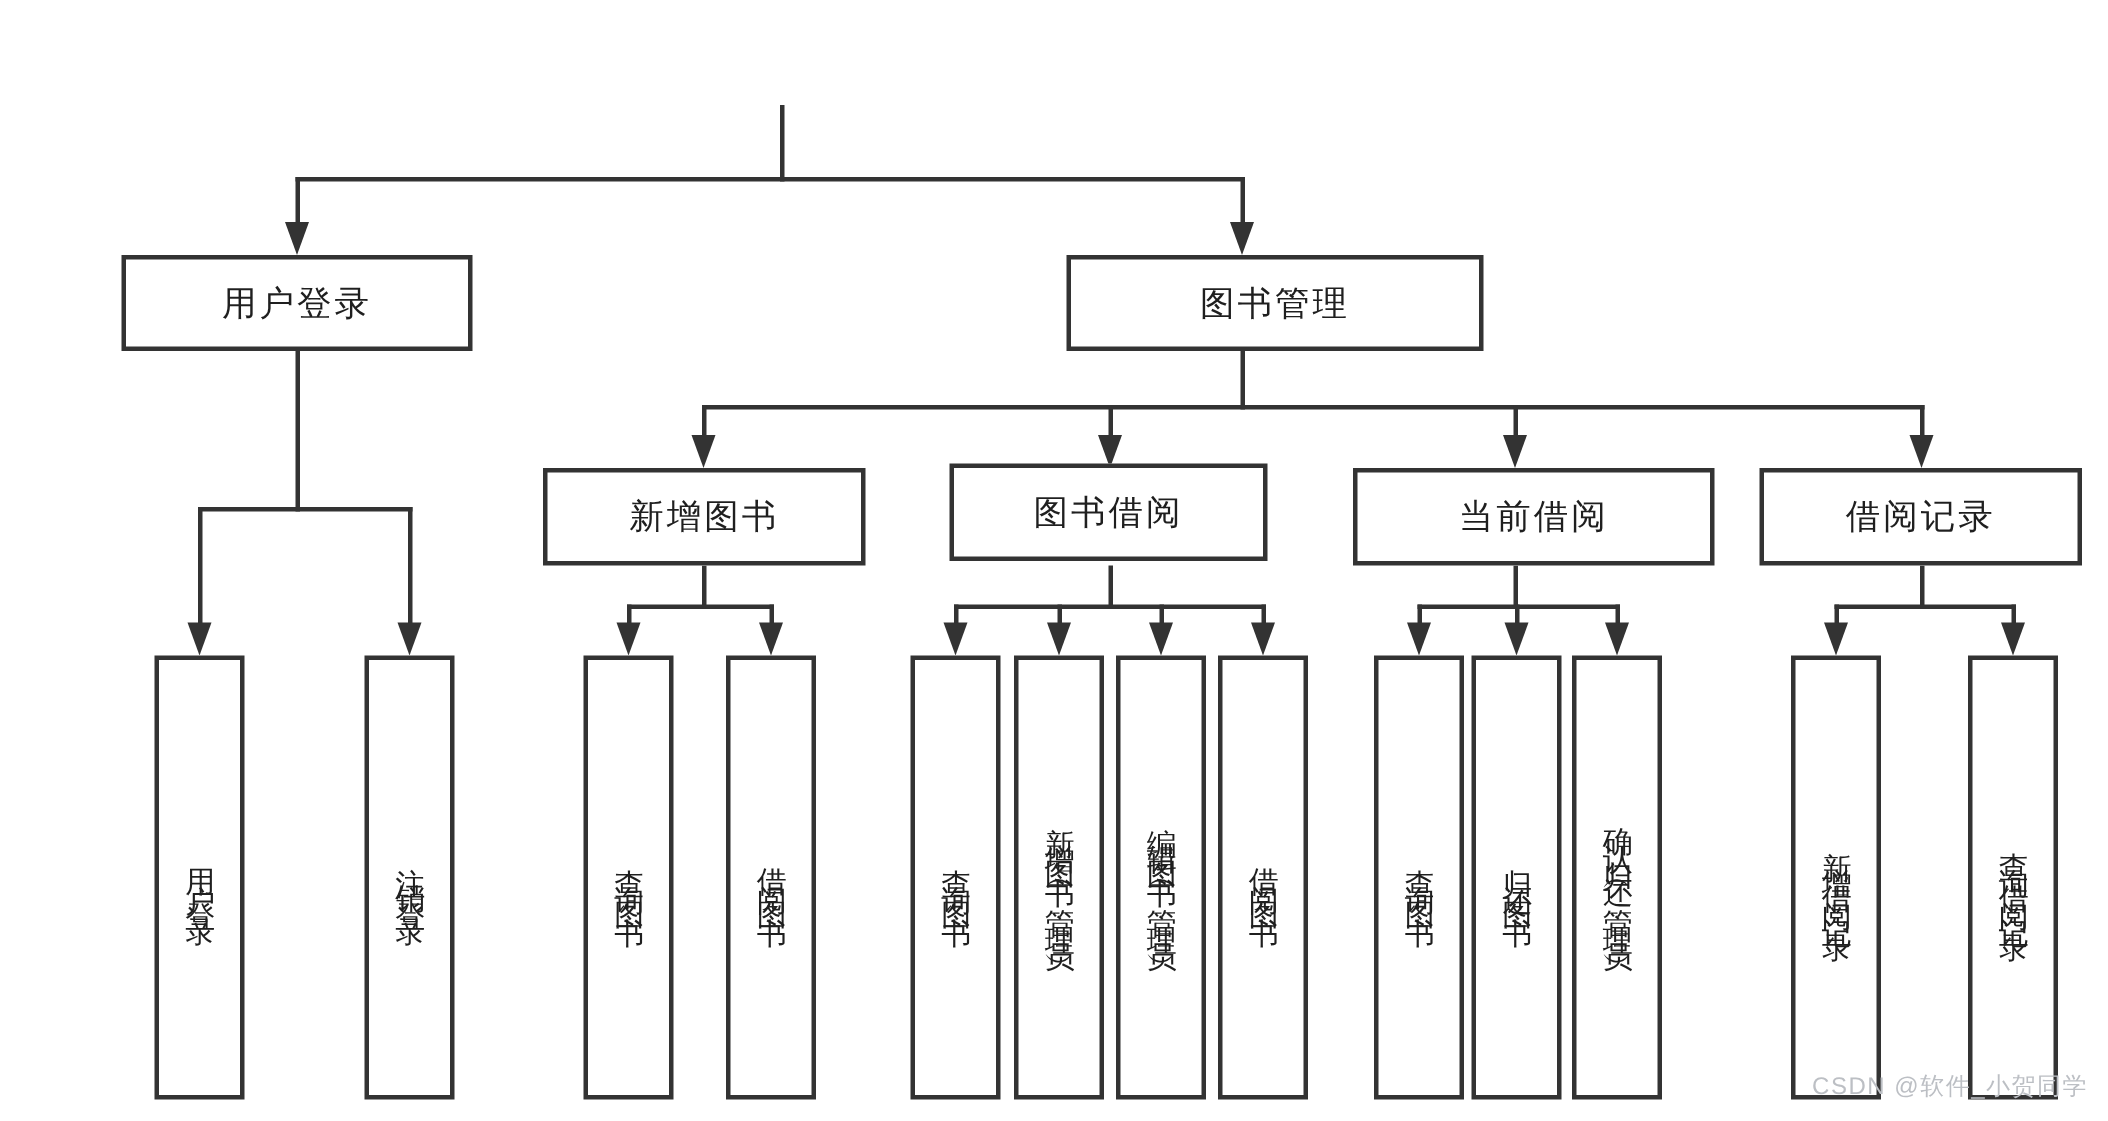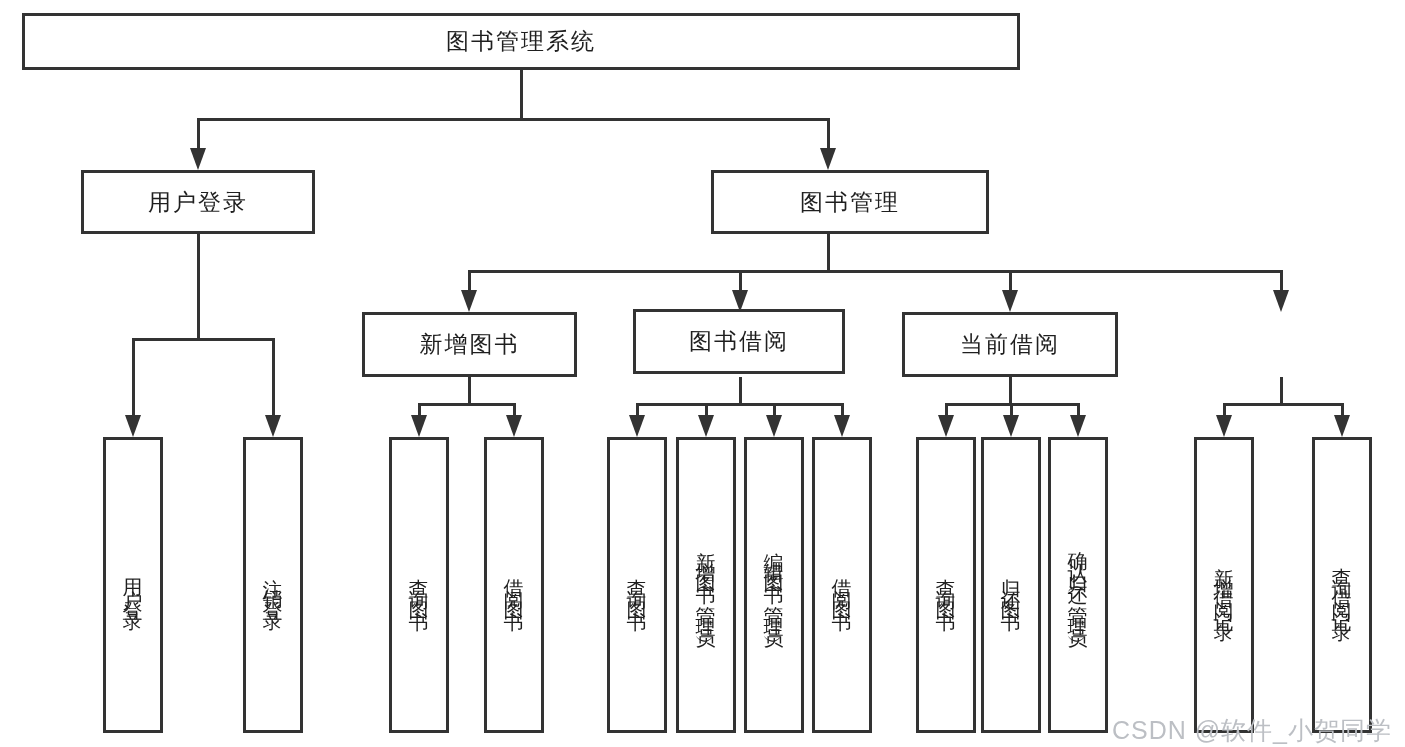--- a/index.html
+++ b/index.html
@@ -48,40 +48,40 @@
     width:0;height:0;
     border-left:8px solid transparent;
     border-right:8px solid transparent;
     border-top:22px solid var(--line);
     z-index:1;
   }
   .watermark{
     position:absolute;
     right:13px;
     top:714px;
-    font-size:25px;
+    font-size:16px;
     letter-spacing:1px;
     color:var(--wm);
     z-index:5;
     white-space:nowrap;
   }
 </style>
 </head>
 <body>
 
 <div class="stage">
 
-  <div class="node" style="left:22px;top:13px;width:998px;height:57px">图书管理系统</div>
 
   <div class="node" style="left:81px;top:170px;width:234px;height:64px">用户登录</div>
   <div class="node" style="left:711px;top:170px;width:278px;height:64px">图书管理</div>
 
   <div class="node" style="left:362px;top:312px;width:215px;height:65px">新增图书</div>
   <div class="node" style="left:633px;top:309px;width:212px;height:65px">图书借阅</div>
-  <div class="node" style="left:902px;top:312px;width:216px;height:65px">当前借阅</div>
+  <div class="node" style="left:902px;top:312px;width:241px;height:65px">当前借阅</div>
+  <div class="node" style="left:1173px;top:312px;width:215px;height:65px">借阅记录</div>
 
   <div class="node leaf" style="left:103px;top:437px;width:60px;height:296px">用户登录</div>
   <div class="node leaf" style="left:243px;top:437px;width:60px;height:296px">注销登录</div>
 
   <div class="node leaf" style="left:389px;top:437px;width:60px;height:296px">查询图书</div>
   <div class="node leaf" style="left:484px;top:437px;width:60px;height:296px">借阅图书</div>
 
   <div class="node leaf" style="left:607px;top:437px;width:60px;height:296px">查询图书</div>
   <div class="node leaf" style="left:676px;top:437px;width:60px;height:296px">新增图书（管理员）</div>
   <div class="node leaf" style="left:744px;top:437px;width:60px;height:296px">编辑图书（管理员）</div>

